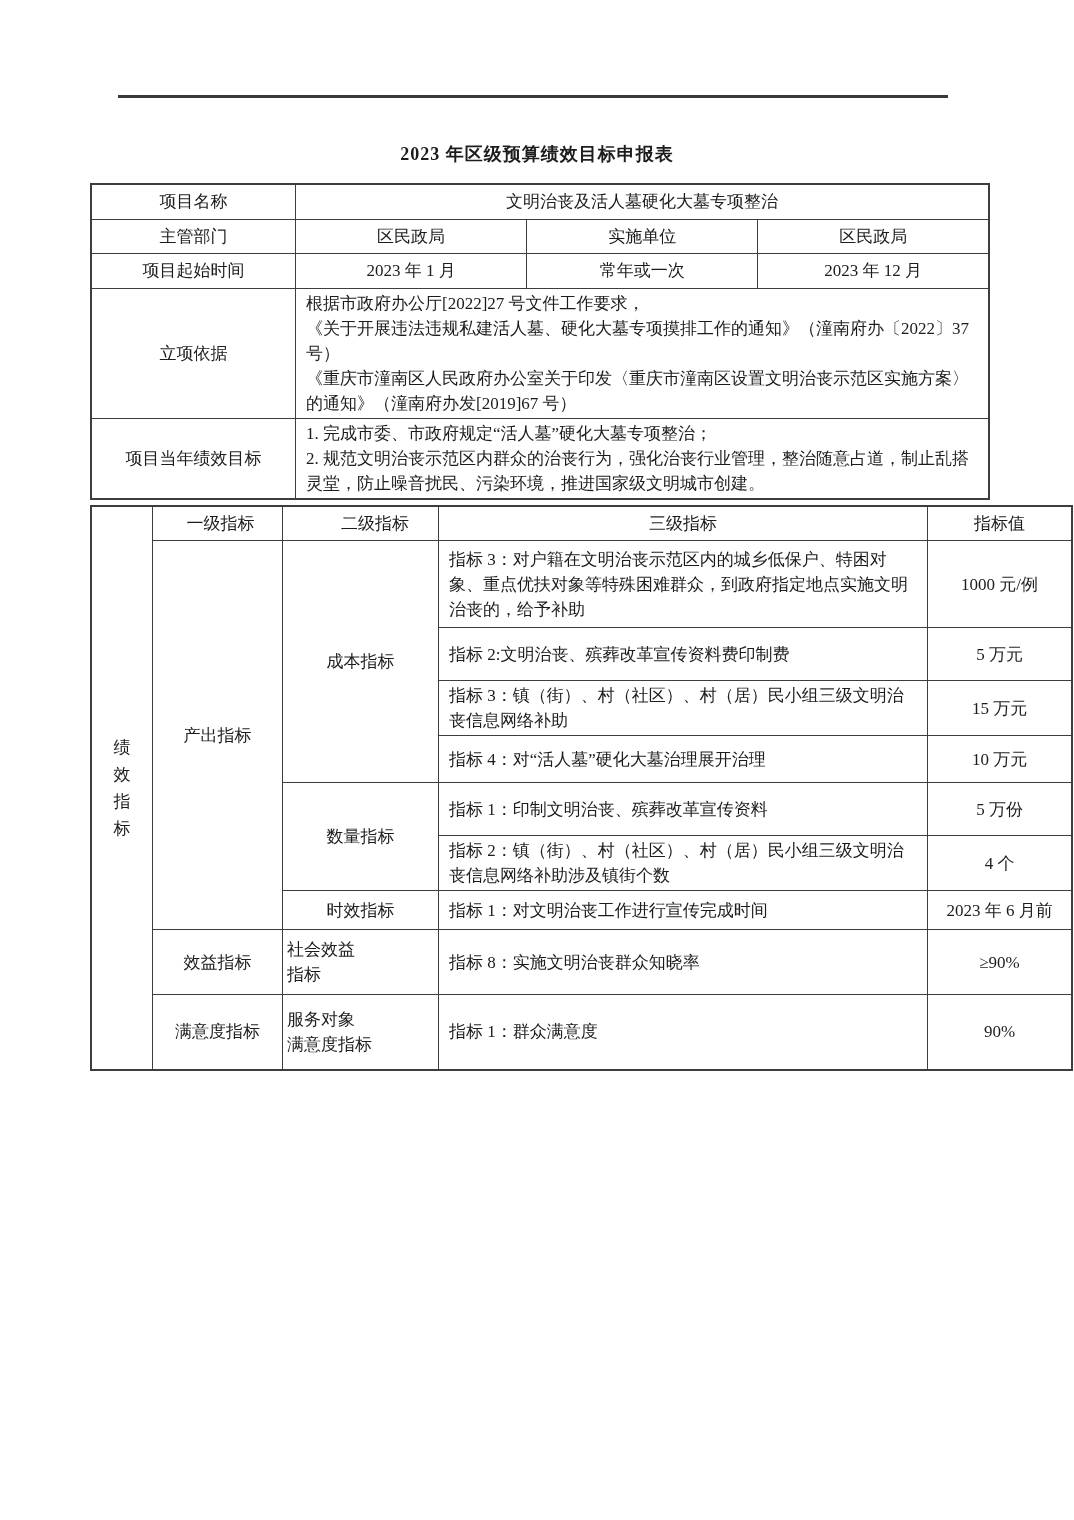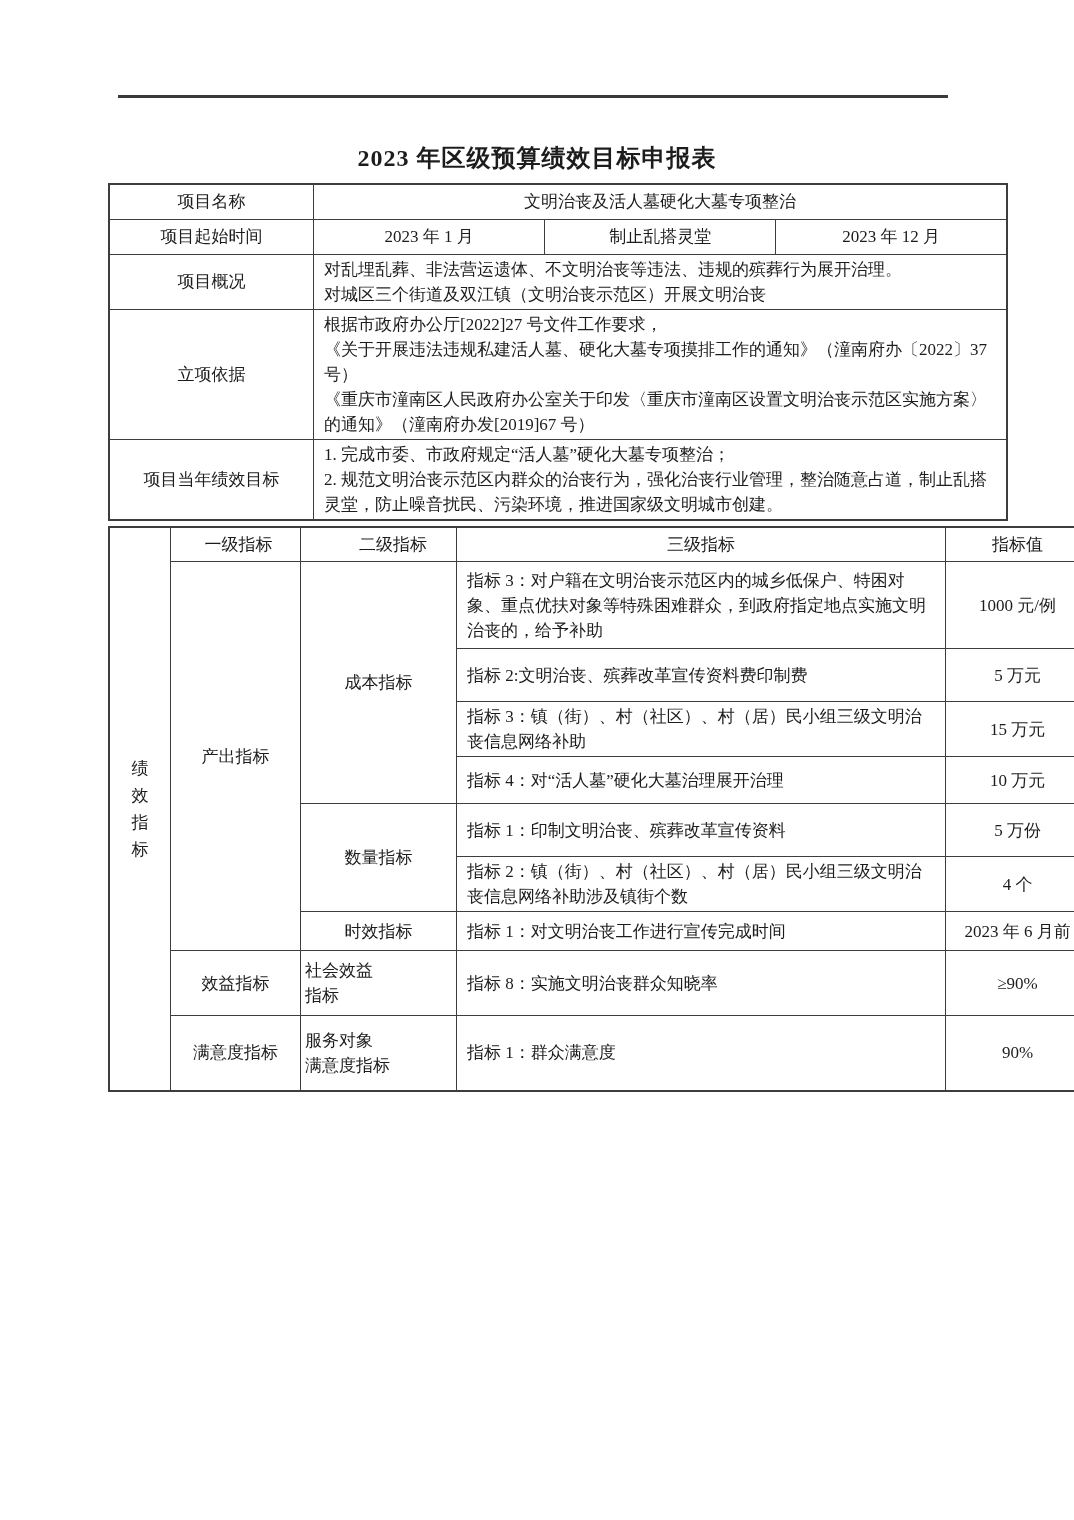--- a/index.html
+++ b/index.html
@@ -9,23 +9,23 @@
     font-family:"Liberation Serif","DejaVu Serif",serif;
     color:#1c1c1c;
     position:relative;
   }
   .top-rule{
     position:absolute;left:118px;top:95px;width:830px;height:3px;
     background:#3a3a3a;
   }
   .doc-title{
     position:absolute;top:142px;left:0;width:1074px;
-    text-align:center;font-size:24px;font-weight:bold;letter-spacing:1px;
+    text-align:center;font-size:18px;font-weight:bold;letter-spacing:1px;
   }
-  .tables{position:absolute;left:108px;top:183px;width:900px;}
+  .tables{position:absolute;left:90px;top:183px;width:900px;}
   table{border-collapse:collapse;table-layout:fixed;width:900px;}
   table.t1{border:2px solid #3d3d3d;}
   table.t2{border:2px solid #3d3d3d;margin-top:5px;}
   td{
     border:1px solid #3d3d3d;
     font-size:17px;line-height:25px;
     padding:2px 10px;
     vertical-align:middle;
     overflow:hidden;
   }
@@ -56,30 +56,31 @@
 <div class="doc-title">2023 年区级预算绩效目标申报表</div>
 
 <div class="tables">
 
   <table class="t1">
     <tbody>
         <tr style="height:35px">
       <td class="c col-a">项目名称</td>
       <td class="c" colspan="3">文明治丧及活人墓硬化大墓专项整治</td>
     </tr>
+    <tr style="height:34px">
+      <td class="c col-a">主管部门</td>
+      <td class="c col-b">区民政局</td>
+      <td class="c col-c">实施单位</td>
+      <td class="c col-d">区民政局</td>
+    </tr>
     <tr style="height:35px">
       <td class="c">项目起始时间</td>
       <td class="c">2023 年 1 月</td>
-      <td class="c">制止乱搭灵堂</td>
+      <td class="c">常年或一次</td>
       <td class="c">2023 年 12 月</td>
-    </tr>
-    <tr style="height:50px">
-      <td class="c">项目概况</td>
-      <td class="ml" colspan="3">对乱埋乱葬、非法营运遗体、不文明治丧等违法、违规的殡葬行为展开治理。
-对城区三个街道及双江镇（文明治丧示范区）开展文明治丧</td>
     </tr>
     <tr style="height:128px">
       <td class="c">立项依据</td>
       <td class="ml" colspan="3">根据市政府办公厅[2022]27 号文件工作要求，
 《关于开展违法违规私建活人墓、硬化大墓专项摸排工作的通知》（潼南府办〔2022〕37 号）
 《重庆市潼南区人民政府办公室关于印发〈重庆市潼南区设置文明治丧示范区实施方案〉的通知》（潼南府办发[2019]67 号）</td>
     </tr>
     <tr style="height:72px">
       <td class="c">项目当年绩效目标</td>
       <td class="ml" colspan="3">1.  完成市委、市政府规定“活人墓”硬化大墓专项整治；

